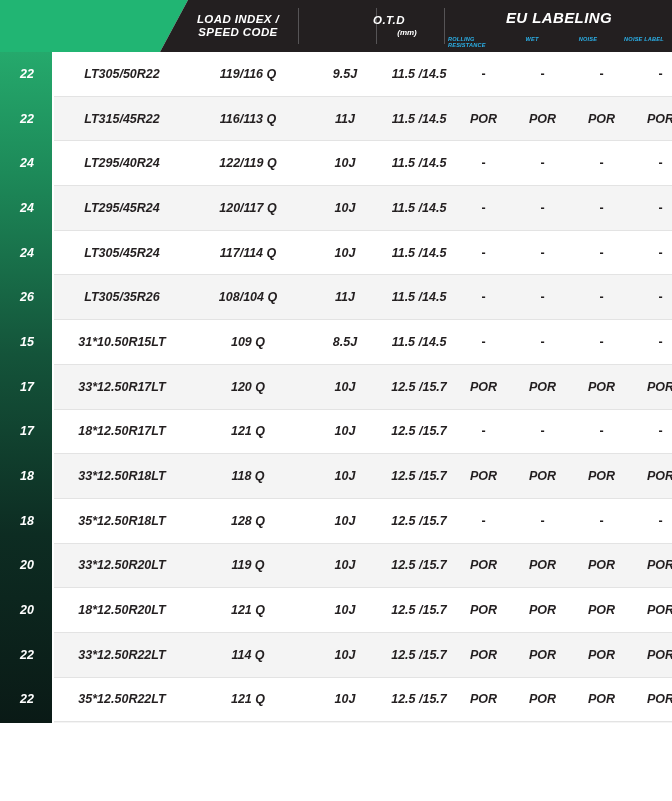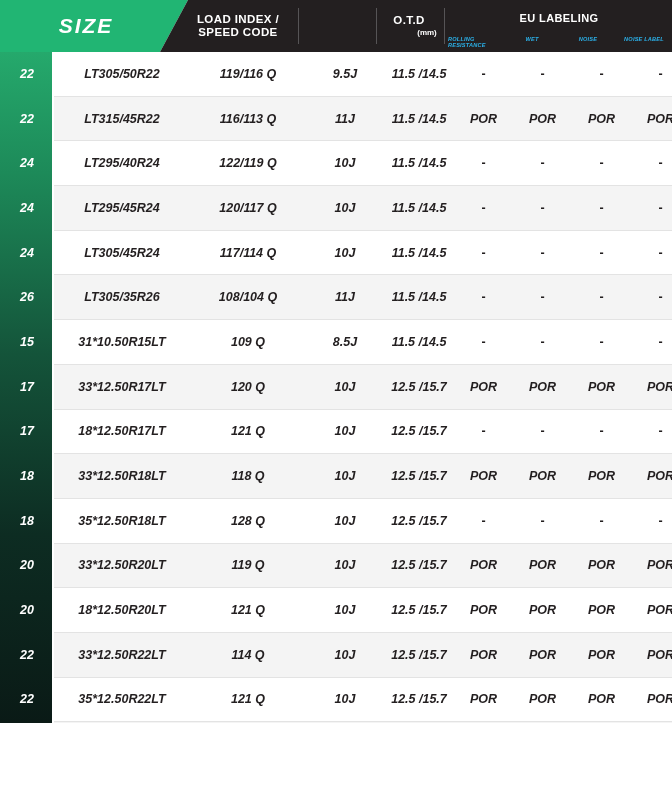--- a/index.html
+++ b/index.html
@@ -64,32 +64,33 @@
   .hdr-cell {
     position: absolute;
     top: 0;
     height: 52px;
     display: flex;
     flex-direction: column;
     align-items: center;
     justify-content: center;
     color: #ffffff;
     text-align: center;
+    font-style: italic;
     font-weight: bold;
     line-height: 1.12;
   }
   .hdr-cell .l1 { font-size: 11.5px; letter-spacing: .4px; }
   .hdr-cell .sub { font-size: 8px; font-weight: bold; margin-top: 2px; margin-left: 36px; }
 
   .hdr-load   { left: 186px; width: 104px; }
   .hdr-rim    { left: 300px; width: 76px; }
-  .hdr-otd    { left: 376px; width: 66px; }
+  .hdr-otd    { left: 356px; width: 66px; }
   .hdr-eu     { left: 446px; width: 226px; }
 
-  .hdr-eu .l1 { font-size: 11px; margin-bottom: 16px; }
+  .hdr-eu .l1 { font-size: 15px; margin-bottom: 16px; }
   .eu-subrow {
     position: absolute;
     left: 446px;
     top: 36px;
     width: 226px;
     display: flex;
     color: #2bb0e8;
     font-size: 5.6px;
     font-weight: bold;
     font-style: italic;
@@ -168,21 +169,20 @@
     background: #ffffff;
   }
 </style>
 </head>
 <body>
 
 <div class="sheet">
 
   <div class="header">
     <div class="hdr-green"></div>
-    <div class="hdr-size-label">SIZE</div>
     <div class="hdr-dark"></div>
 
     <div class="hdr-sep" style="left:298px;"></div>
     <div class="hdr-sep" style="left:376px;"></div>
     <div class="hdr-sep" style="left:444px;"></div>
 
     <div class="hdr-cell hdr-load">
       <span class="l1">LOAD INDEX /</span>
       <span class="l1">SPEED CODE</span>
     </div>

